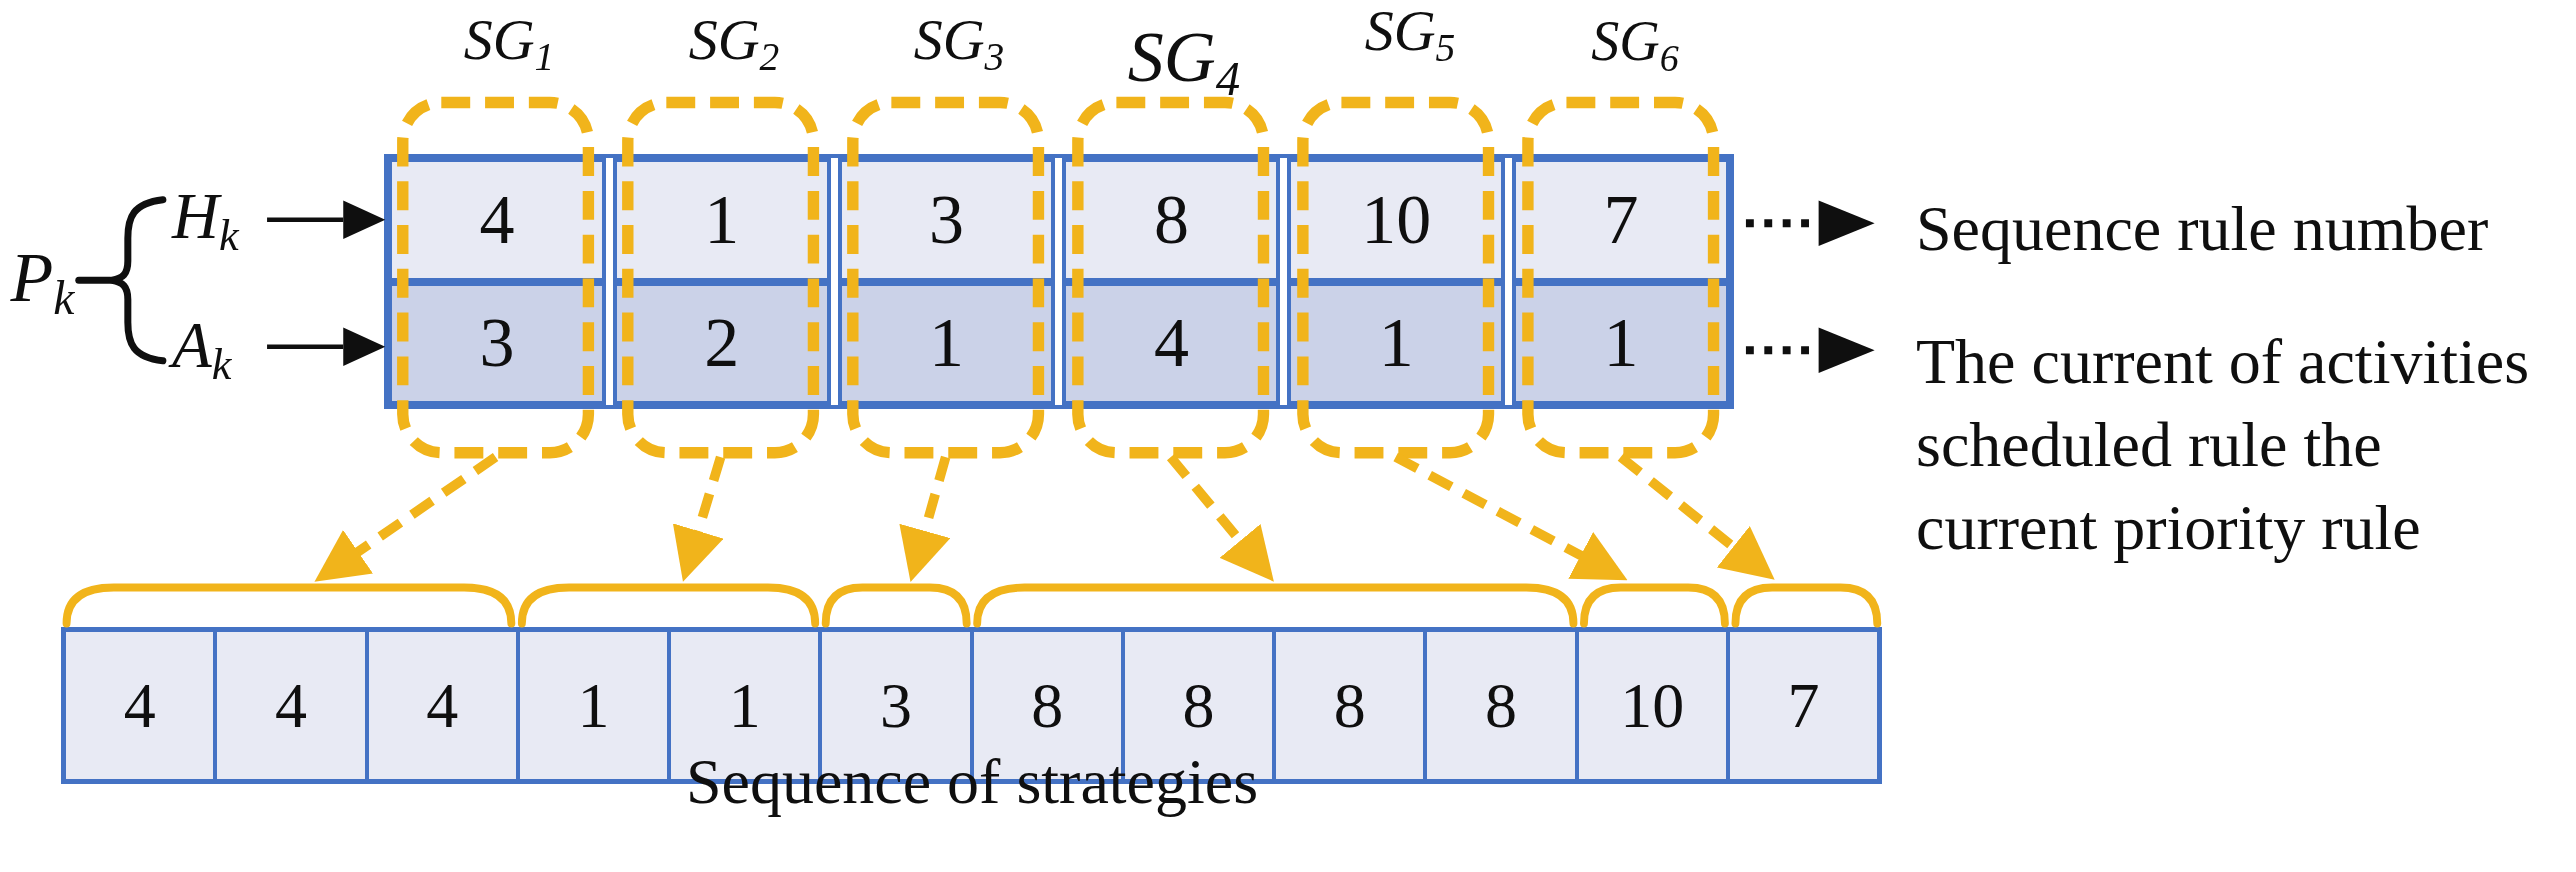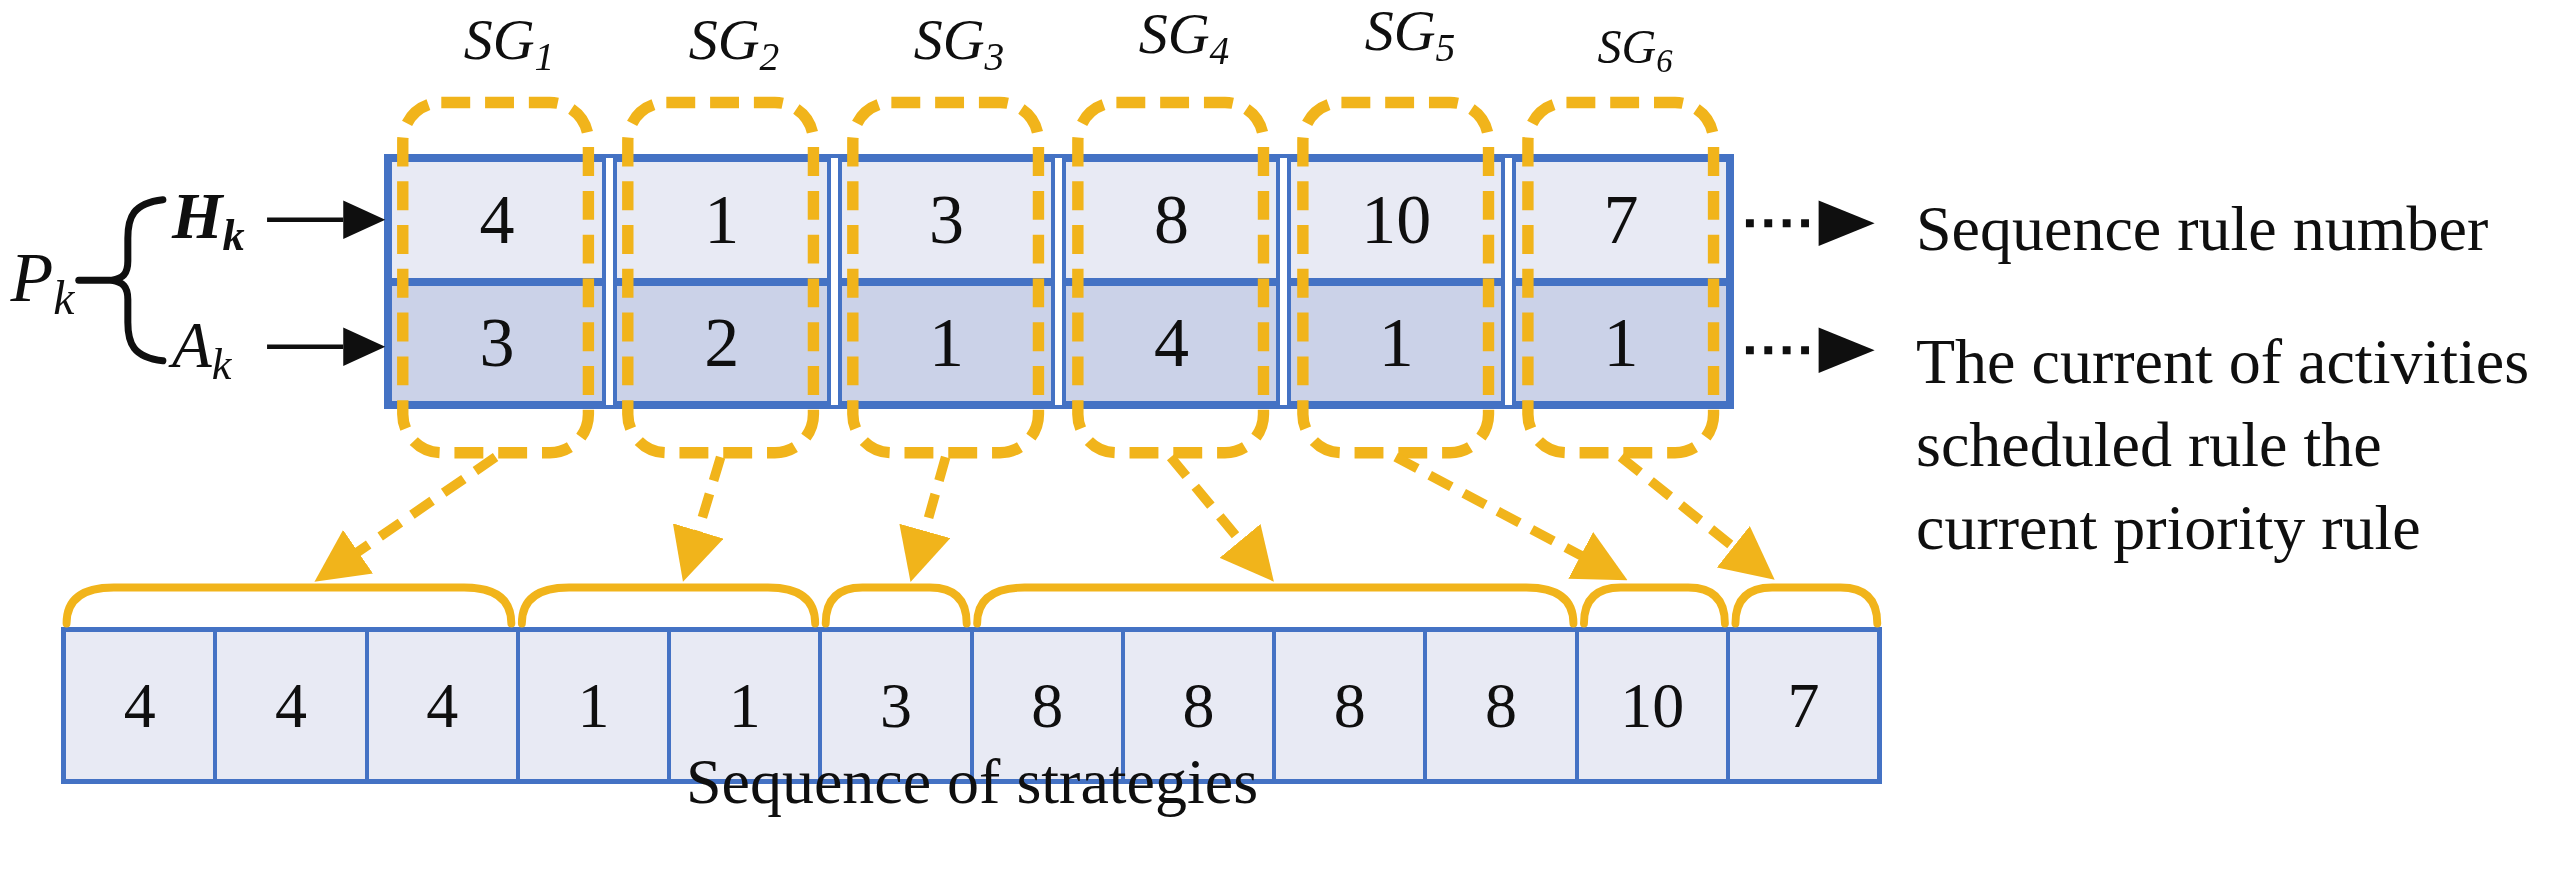--- a/index.html
+++ b/index.html
@@ -50,26 +50,26 @@
   .txt{position:absolute;z-index:6;}
 </style>
 </head>
 <body>
 
 <div class="canvas">
 
   <div class="txt mlabel sg-label abs" style="left:509px;top:10.5px;font-size:58px;"><span>SG</span><span class="sub">1</span></div>
   <div class="txt mlabel sg-label abs" style="left:734px;top:10.5px;font-size:58px;"><span>SG</span><span class="sub">2</span></div>
   <div class="txt mlabel sg-label abs" style="left:959px;top:10.5px;font-size:58px;"><span>SG</span><span class="sub">3</span></div>
-  <div class="txt mlabel sg-label abs" style="left:1184px;top:5px;font-size:58px;"><span>SG</span><span class="sub">4</span></div>
+  <div class="txt mlabel sg-label abs" style="left:1184px;top:21px;font-size:72px;"><span>SG</span><span class="sub">4</span></div>
   <div class="txt mlabel sg-label abs" style="left:1410px;top:2px;font-size:58px;"><span>SG</span><span class="sub">5</span></div>
-  <div class="txt mlabel sg-label abs" style="left:1635px;top:23px;font-size:48px;"><span>SG</span><span class="sub">6</span></div>
+  <div class="txt mlabel sg-label abs" style="left:1635px;top:13px;font-size:56px;"><span>SG</span><span class="sub">6</span></div>
 
   <div class="txt mlabel abs" style="left:10.5px;top:243px;font-size:70px;"><span>P</span><span class="sub">k</span></div>
-  <div class="txt mlabel abs" style="left:172px;top:184px;font-size:65px;font-weight:bold;"><span>H</span><span class="sub">k</span></div>
+  <div class="txt mlabel abs" style="left:172px;top:184px;font-size:65px;"><span>H</span><span class="sub">k</span></div>
   <div class="txt mlabel abs" style="left:172px;top:313px;font-size:65px;"><span>A</span><span class="sub">k</span></div>
 
   <div class="ptable abs">
     <div class="cell light">4</div>
     <div class="cell light">1</div>
     <div class="cell light">3</div>
     <div class="cell light">8</div>
     <div class="cell light">10</div>
     <div class="cell light">7</div>
     <div class="cell dark">3</div>

